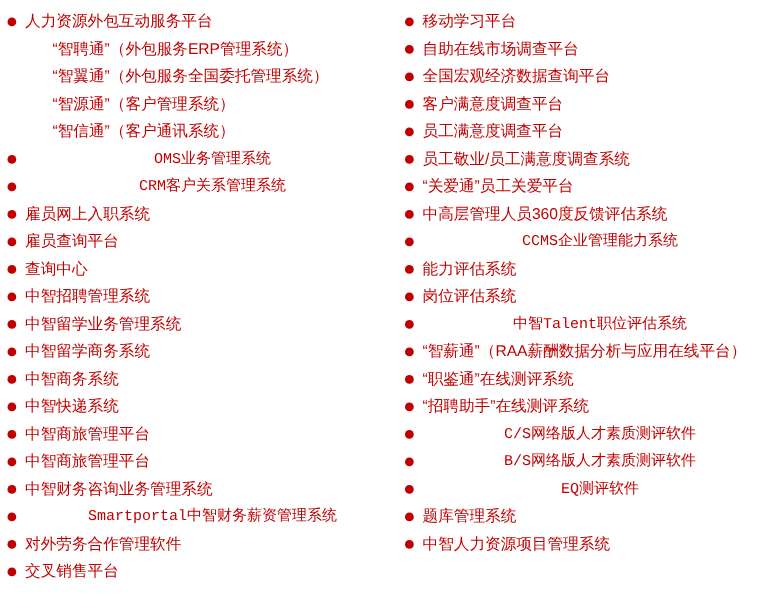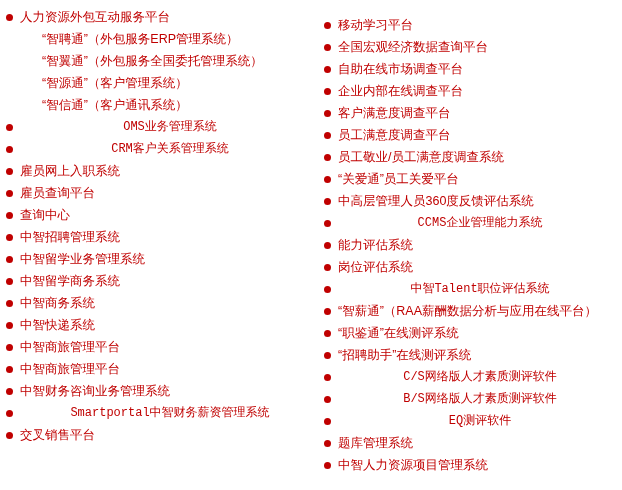--- a/index.html
+++ b/index.html
@@ -29,21 +29,20 @@
   .col {
     box-sizing: border-box;
   }
   .col-left {
     width: 320px;
     padding-left: 6px;
   }
   .col-right {
     width: 302px;
     padding-left: 4px;
-    margin-top: 8px;
   }
   ul.list {
     list-style: none;
     margin: 0;
     padding: 0;
   }
   li.row {
     display: flex;
     flex-direction: row;
     align-items: flex-start;
@@ -203,50 +202,50 @@
           <li class="row">
             <span class="bullet">
               <span class="dot"></span>
             </span>
             <span class="label mono">Smartportal中智财务薪资管理系统</span>
           </li>
           <li class="row">
             <span class="bullet">
               <span class="dot"></span>
             </span>
+            <span class="label">对外劳务合作管理软件</span>
+          </li>
+          <li class="row">
+            <span class="bullet">
+              <span class="dot"></span>
+            </span>
             <span class="label">交叉销售平台</span>
           </li>
         </ul>
     </div>
 
     <div class="col col-right">
       <ul class="list">
           <li class="row">
             <span class="bullet">
               <span class="dot"></span>
             </span>
             <span class="label">移动学习平台</span>
           </li>
           <li class="row">
             <span class="bullet">
               <span class="dot"></span>
             </span>
+            <span class="label">自助在线市场调查平台</span>
+          </li>
+          <li class="row">
+            <span class="bullet">
+              <span class="dot"></span>
+            </span>
             <span class="label">全国宏观经济数据查询平台</span>
-          </li>
-          <li class="row">
-            <span class="bullet">
-              <span class="dot"></span>
-            </span>
-            <span class="label">自助在线市场调查平台</span>
-          </li>
-          <li class="row">
-            <span class="bullet">
-              <span class="dot"></span>
-            </span>
-            <span class="label">企业内部在线调查平台</span>
           </li>
           <li class="row">
             <span class="bullet">
               <span class="dot"></span>
             </span>
             <span class="label">客户满意度调查平台</span>
           </li>
           <li class="row">
             <span class="bullet">
               <span class="dot"></span>

